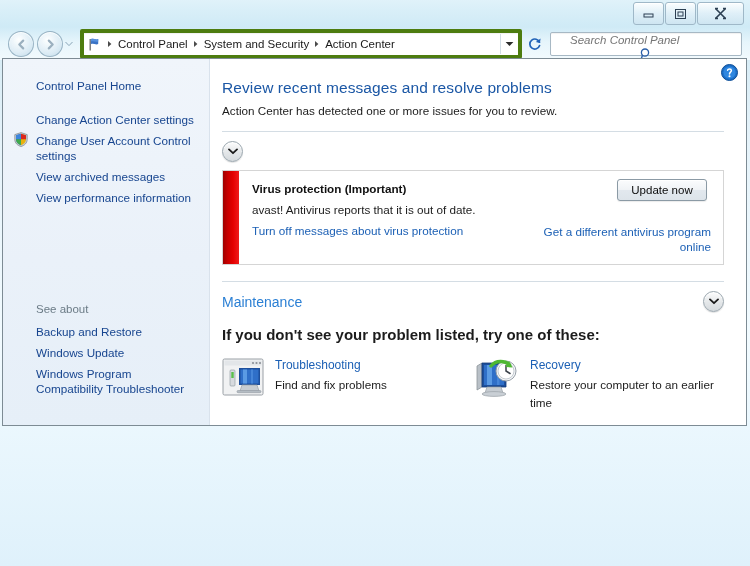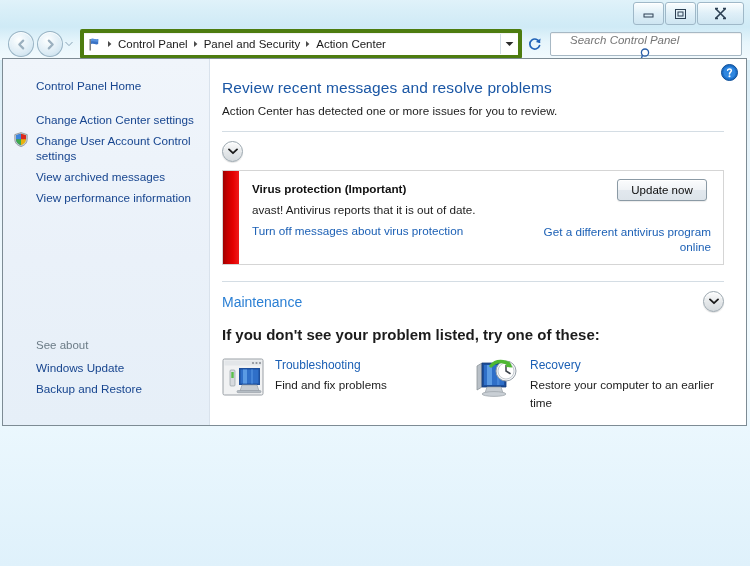--- a/index.html
+++ b/index.html
@@ -419,21 +419,21 @@
             <path d="M1 1 L4.4 4 L1 7" fill="#4a4a4a"></path>
           </svg>
       </span>
       <span class="crumb">Control Panel</span>
 
       <span class="crumb-sep">
         <svg width="6" height="8" viewBox="0 0 6 8">
             <path d="M1 1 L4.4 4 L1 7" fill="#4a4a4a"></path>
           </svg>
       </span>
-      <span class="crumb">Panel and Security</span>
+      <span class="crumb">System and Security</span>
 
       <span class="crumb-sep">
         <svg width="6" height="8" viewBox="0 0 6 8">
             <path d="M1 1 L4.4 4 L1 7" fill="#4a4a4a"></path>
           </svg>
       </span>
       <span class="crumb">Action Center</span>
 
       <span id="addr-spacer"></span>
 
@@ -494,24 +494,27 @@
         </a>
 
         <a class="side-link">
           <span>View performance information</span>
         </a>
       </div>
 
       <div id="see-also">
         <div id="see-also-title">See about</div>
         <a class="side-link">
+          <span>Backup and Restore</span>
+        </a>
+        <a class="side-link">
           <span>Windows Update</span>
         </a>
         <a class="side-link">
-          <span>Backup and Restore</span>
+          <span>Windows Program Compatibility Troubleshooter</span>
         </a>
       </div>
     </div>
 
     <div id="main">
 
       <div id="help-icon">
         <svg width="17" height="17" viewBox="0 0 17 17">
           <circle cx="8.5" cy="8.5" r="8" fill="#1c6fc9" stroke="#0e4e96" stroke-width="1"></circle>
           <circle cx="8.5" cy="8.5" r="6" fill="#2f87e0"></circle>

